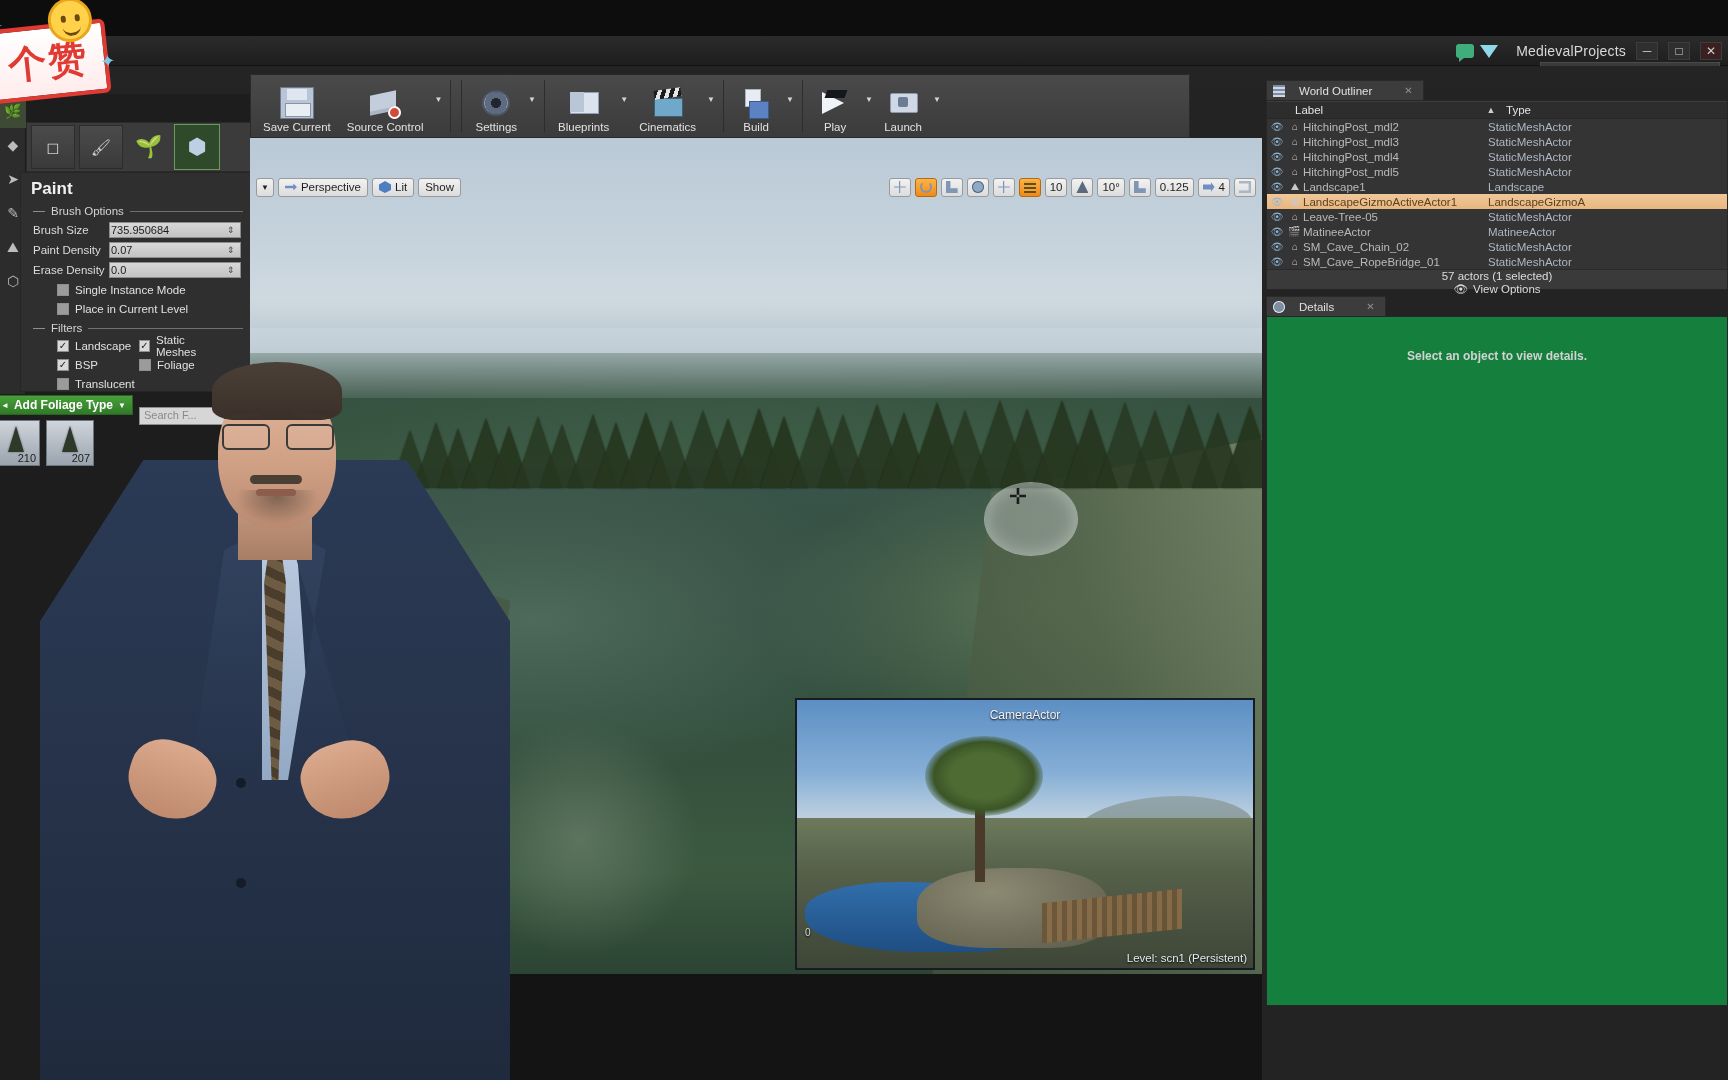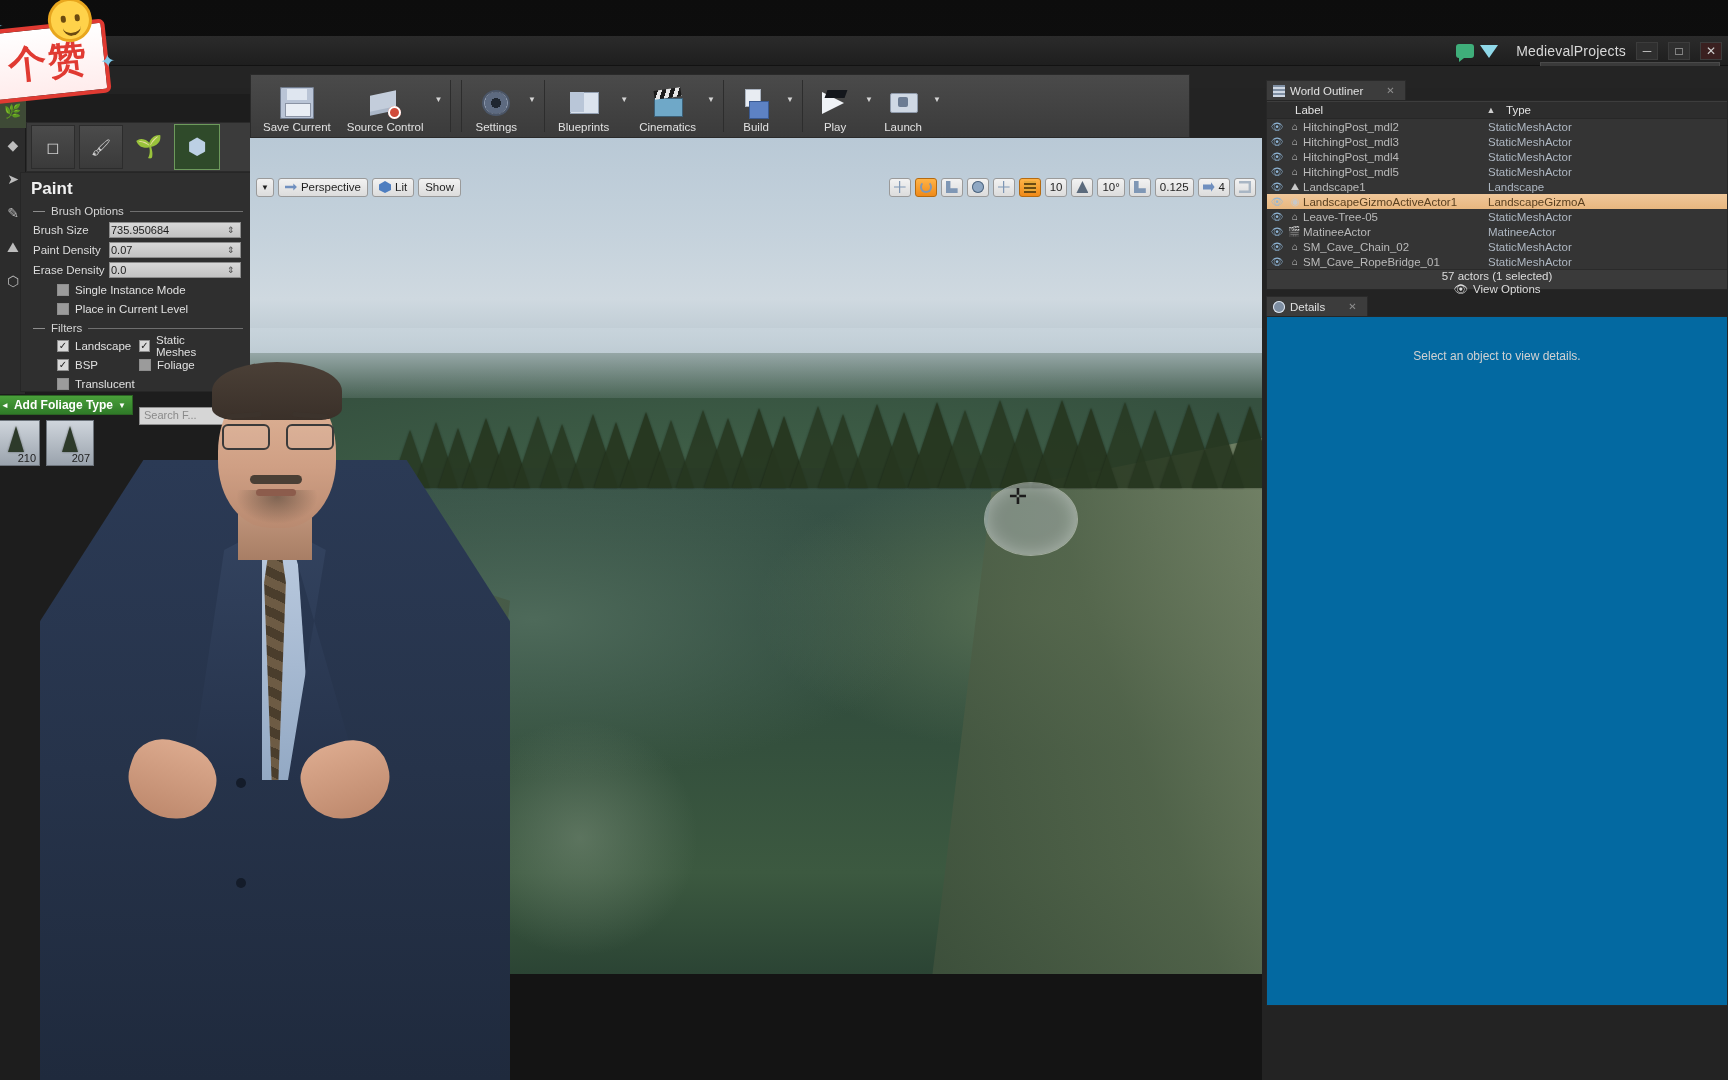--- a/index.html
+++ b/index.html
@@ -367,21 +367,21 @@
     color:#e6e9ec; font-size:11.5px; text-shadow: 0 1px 2px #000;
   }
   .pip-corner {
     position:absolute; left:8px; bottom:30px; color:#d5d8db; font-size:10px; text-shadow:0 1px 2px #000;
   }
 
   
   .right-col { position:absolute; left:1266px; top:44px; width:462px; height:1036px; }
   .panel-tabstrip { display:flex; align-items:flex-end; height:20px; }
   .panel-tab {
-    display:flex; align-items:center; gap:5px;
+    display:flex; align-items:center; gap:14px;
     background:#3c3c3c; border:1px solid #2a2a2a; border-bottom:none;
     padding: 2px 10px 2px 6px; height:20px; color:#e0e0e0; font-size:11.5px;
   }
   .tab-x { color:#8e8e8e; font-size:10px; margin-left:18px; }
   .tab-ico { width:12px;height:12px;background:#7e8ea2; }
   .tab-ico.outliner { background: repeating-linear-gradient(0deg,#cfd8e4 0 2px,#7e8ea2 2px 4px); }
   .tab-ico.details { border-radius:50%; background:#7e8ea2; box-shadow: inset 0 0 0 1px #dfe5ee; }
 
   .panel-body {
     background:#343434; border:1px solid #262626;
@@ -409,22 +409,22 @@
   .ol-type { flex:1; color:#aeb7c2; }
   .ol-row.sel .ol-type { color:#5a4020; }
   .ol-footer {
     display:flex; align-items:center; justify-content:space-between;
     height:20px; padding: 0 8px; background:#3a3a3a;
     border-top:1px solid #2a2a2a; color:#ddd; font-size:11.5px;flex-direction:column;
   }
   .view-opts { display:flex; align-items:center; gap:5px; color:#ddd; }
 
   .details-body {
-    background:#0369a1; border:1px solid #262626; height: 690px;
-    display:flex; align-items:flex-start; justify-content:center; padding-top:32px;
+    background:#15803d; border:1px solid #262626; height: 690px;
+    display:flex; align-items:flex-start; justify-content:center; padding-top:32px;font-weight:bold;
   }
   .details-empty { color:#d2d2d2; font-size:12px; }
 
   
   .presenter { position:absolute; left:40px; bottom:0; width:470px; height:840px; }
   .p-suit {
     position:absolute; left:0; bottom:0; width:470px; height:620px;
     background: linear-gradient(180deg,#2b3a55 0%, #26334a 50%, #1f2a3d 100%);
     clip-path: polygon(22% 0, 78% 0, 100% 26%, 100% 100%, 0 100%, 0 26%);
   }
@@ -778,20 +778,33 @@
           <div class="tree" style="left: 716px; border-bottom-width: 86px; border-left-width: 29px; border-right-width: 29px; opacity: 0.78;"></div>
           <div class="tree" style="left: 748px; border-bottom-width: 78px; border-left-width: 27px; border-right-width: 27px; opacity: 0.82;"></div>
           <div class="tree" style="left: 780px; border-bottom-width: 84px; border-left-width: 29px; border-right-width: 29px; opacity: 0.86;"></div>
           <div class="tree" style="left: 812px; border-bottom-width: 76px; border-left-width: 26px; border-right-width: 26px; opacity: 0.9;"></div>
           <div class="tree" style="left: 842px; border-bottom-width: 82px; border-left-width: 28px; border-right-width: 28px; opacity: 0.94;"></div>
         </div>
 
       <div class="brush-circle"></div>
       <div class="brush-cross">✛</div>
 
+      <div class="pip" style="left:545px; top:560px;">
+        <div class="pip-sky"></div>
+        <div class="pip-farhill"></div>
+        <div class="pip-ground"></div>
+        <div class="pip-water"></div>
+        <div class="pip-rock"></div>
+        <div class="pip-tree-trunk"></div>
+        <div class="pip-tree-can"></div>
+        <div class="pip-bridge"></div>
+        <div class="pip-label">CameraActor</div>
+        <div class="pip-corner">0</div>
+        <div class="pip-level">Level:  scn1 (Persistent)</div>
+      </div>
     </div>
 
     <div class="vp-toolbar">
       <div class="vp-left">
         <div class="vbtn tiny">
           <span style="font-size:8px;">▼</span>
         </div>
         <div class="vbtn">
           <span class="vico cam"></span>
           <span>Perspective</span>

